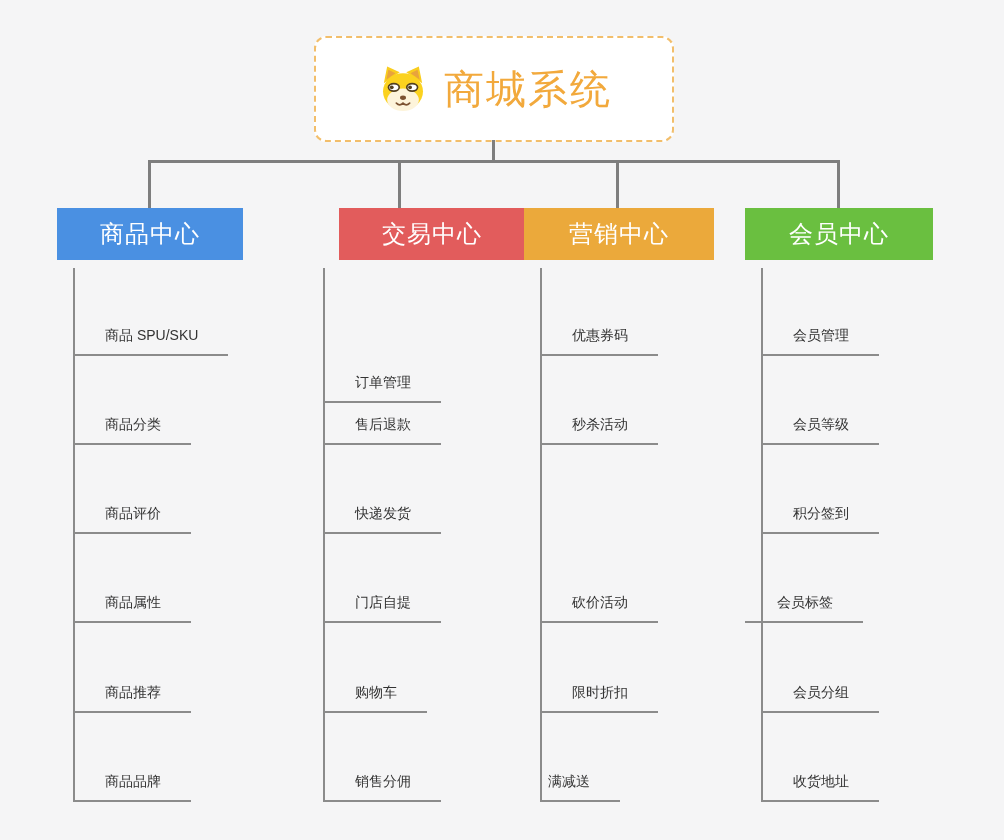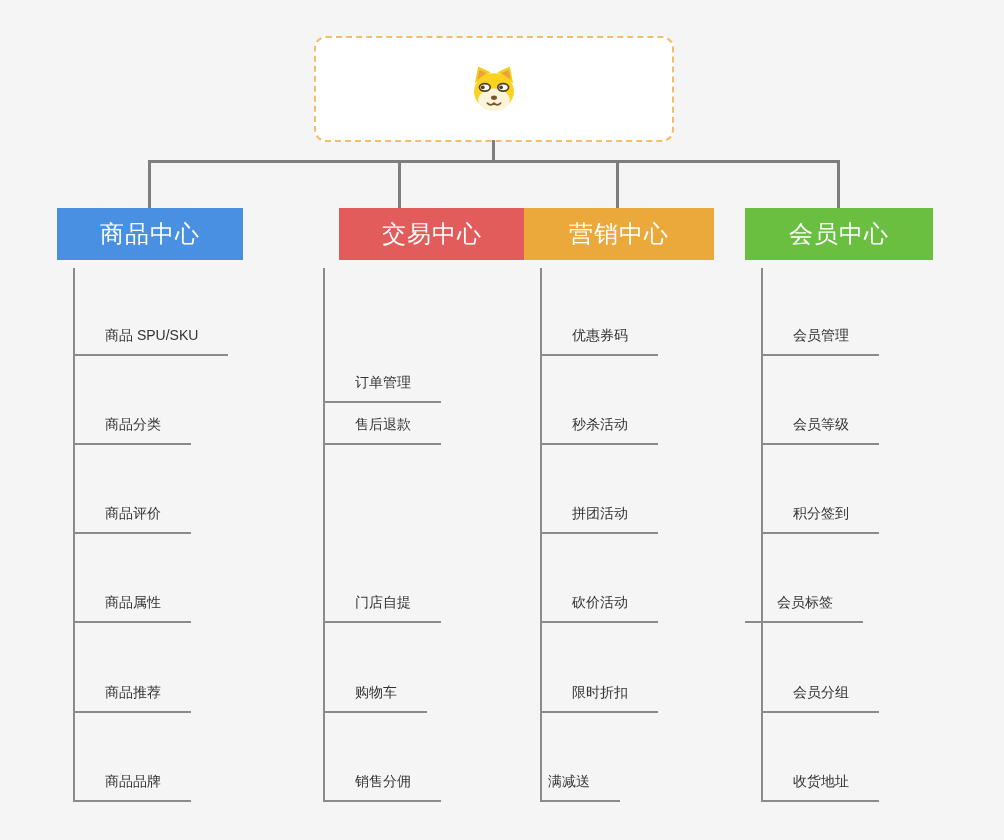--- a/index.html
+++ b/index.html
@@ -51,20 +51,21 @@
       <polygon points="52,19 49.5,7 41,11" fill="#e8a33d"></polygon>
       <ellipse cx="32" cy="33" rx="24" ry="22" fill="#fbd21f"></ellipse>
       <ellipse cx="32" cy="43" rx="19" ry="13.5" fill="#fdf4da"></ellipse>
       <ellipse cx="21" cy="28" rx="6.5" ry="4.5" fill="#ffffff" stroke="#53401f" stroke-width="2"></ellipse>
       <ellipse cx="43" cy="28" rx="6.5" ry="4.5" fill="#ffffff" stroke="#53401f" stroke-width="2"></ellipse>
       <circle cx="18.5" cy="28" r="2.3" fill="#53401f"></circle>
       <circle cx="40.5" cy="28" r="2.3" fill="#53401f"></circle>
       <ellipse cx="32" cy="40.5" rx="3.6" ry="2.6" fill="#7c5230"></ellipse>
       <path d="M24,47 Q28,51 32,47 Q36,51 40,47" fill="none" stroke="#7c5230" stroke-width="2" stroke-linecap="round"></path>
     </svg>
+    <span class="root-title" style="color: rgb(242, 169, 60);">商城系统</span>
   </div>
 
   <div class="line root-vline"></div>
   <div class="line bus"></div>
   <div class="line drop drop-1"></div>
   <div class="line drop drop-2"></div>
   <div class="line drop drop-3"></div>
   <div class="line drop drop-4"></div>
 
   <div id="branches">
@@ -76,30 +77,30 @@
         <div class="leaf" style="left: 16px; top: 294px;">商品评价</div>
         <div class="leaf" style="left: 16px; top: 383px;">商品属性</div>
         <div class="leaf" style="left: 16px; top: 473px;">商品推荐</div>
         <div class="leaf" style="left: 16px; top: 562px;">商品品牌</div>
       </div>
       <div class="branch" style="left: 307px; top: 208px;">
         <div class="branch-header" style="width: 186px; background: rgb(226, 92, 92); margin-left: 32px;">交易中心</div>
         <div class="trunk" style="left: 16px; top: 60px; height: 534px;"></div>
         <div class="leaf" style="left: 16px; top: 116px; margin-top: 47px;">订单管理</div>
         <div class="leaf" style="left: 16px; top: 205px;">售后退款</div>
+        <div class="leaf" style="left: 16px; top: 294px;">快递发货</div>
         <div class="leaf" style="left: 16px; top: 383px;">门店自提</div>
         <div class="leaf" style="left: 16px; top: 473px;">购物车</div>
         <div class="leaf" style="left: 16px; top: 562px;">销售分佣</div>
       </div>
       <div class="branch" style="left: 524px; top: 208px;">
         <div class="branch-header" style="width: 190px; background: rgb(235, 169, 59);">营销中心</div>
         <div class="trunk" style="left: 16px; top: 60px; height: 534px;"></div>
         <div class="leaf" style="left: 16px; top: 116px;">优惠券码</div>
         <div class="leaf" style="left: 16px; top: 205px;">秒杀活动</div>
-        <div class="leaf" style="left: 16px; top: 294px;">拼团活动</div>
         <div class="leaf" style="left: 16px; top: 383px;">砍价活动</div>
         <div class="leaf" style="left: 16px; top: 473px;">限时折扣</div>
         <div class="leaf" style="left: 16px; top: 562px; padding-left: 8px;">满减送</div>
       </div>
       <div class="branch" style="left: 745px; top: 208px;">
         <div class="branch-header" style="width: 188px; background: rgb(106, 191, 64);">会员中心</div>
         <div class="trunk" style="left: 16px; top: 60px; height: 534px;"></div>
         <div class="leaf" style="left: 16px; top: 116px;">会员管理</div>
         <div class="leaf" style="left: 16px; top: 205px;">会员等级</div>
         <div class="leaf" style="left: 16px; top: 294px;">积分签到</div>

